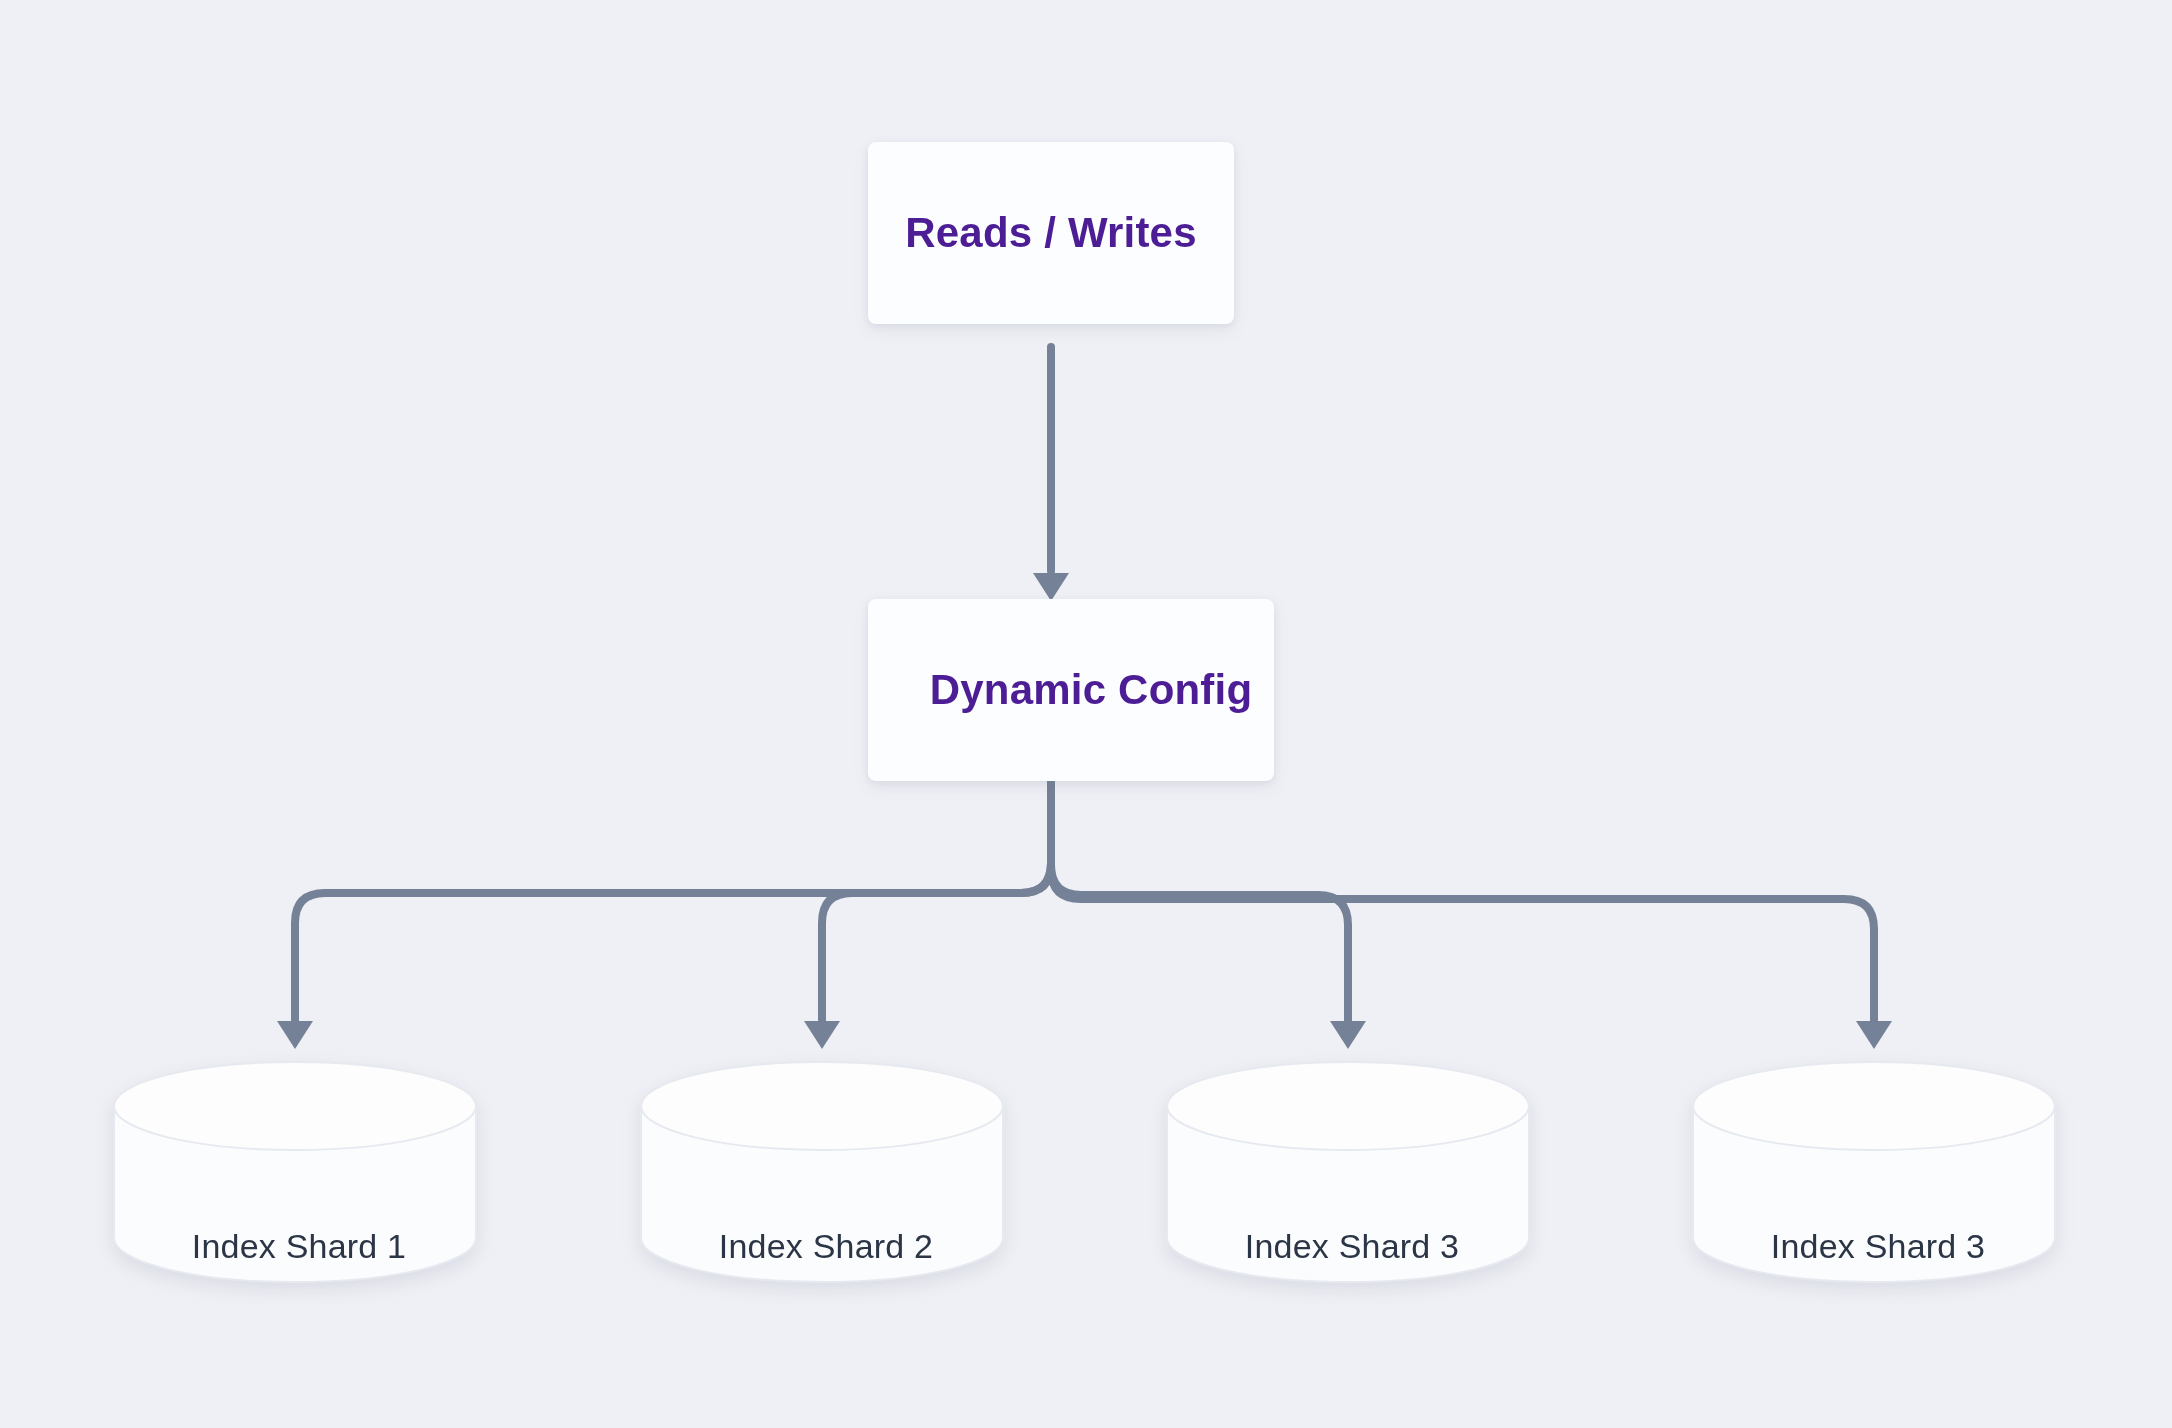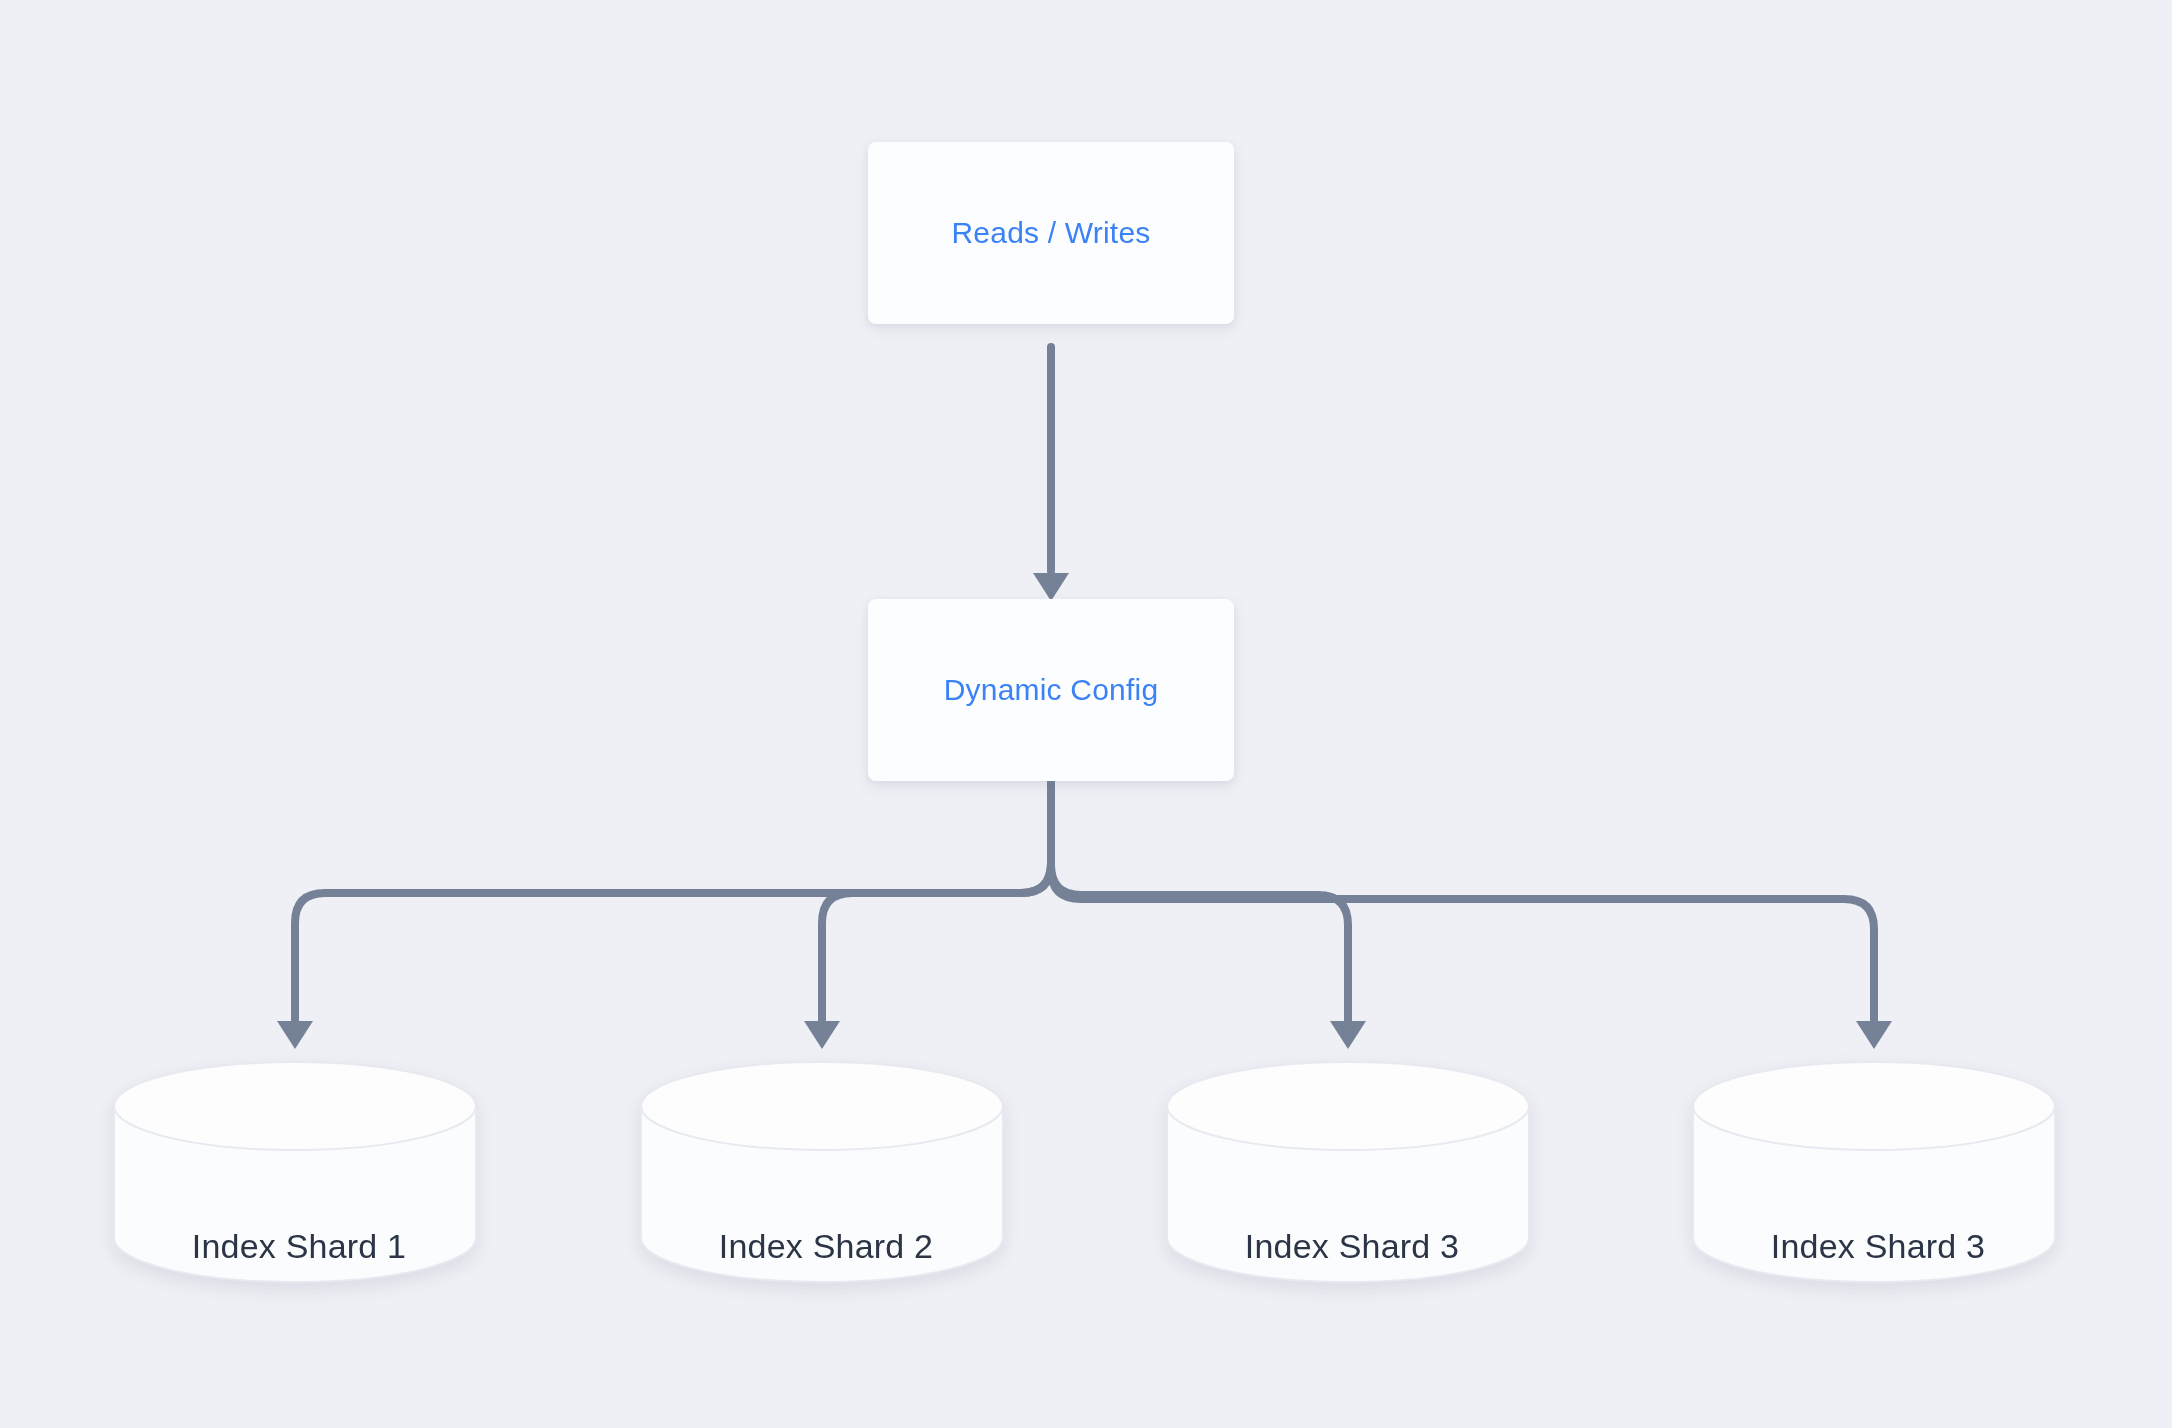--- a/index.html
+++ b/index.html
@@ -37,23 +37,23 @@
     width: 366px;
     height: 182px;
     background: #fcfdfe;
     border-radius: 8px;
     box-shadow: 0 2px 6px rgba(110,120,150,0.10), 0 6px 16px rgba(110,120,150,0.10);
     display: flex;
     align-items: center;
     justify-content: center;
   }
   .node-label {
-    color: #3b82f6;
-    font-size: 30px;
-    font-weight: 400;
+    color: #4c1d95;
+    font-size: 42px;
+    font-weight: 700;
     letter-spacing: 0.2px;
     white-space: nowrap;
   }
   .cylinder {
     position: absolute;
     width: 366px;
     height: 224px;
   }
   .cylinder svg {
     position: absolute;
@@ -106,21 +106,21 @@
     <g>
       <path class="edge-path" d="M1051,781 L1051,869 Q1051,899 1081,899 L1844,899 Q1874,899 1874,929 L1874,1020"></path>
       <path class="arrowhead" d="M1874,1049 L1856,1021 L1892,1021 Z"></path>
     </g>
   </svg>
 
   <div class="node-box" style="left:868px; top:142px;">
     <span class="node-label">Reads / Writes</span>
   </div>
 
-  <div class="node-box" style="left:868px; top:599px;">
+  <div class="node-box" style="left:868px; top:599px;padding-left:40px;">
     <span class="node-label">Dynamic Config</span>
   </div>
 
   <div class="cylinder" style="left:112px; top:1060px;">
     <svg width="366" height="224" viewBox="0 0 366 224">
       <path class="cyl-body" d="M2,46 L2,178 A181,44 0 0 0 364,178 L364,46"></path>
       <ellipse class="cyl-top" cx="183" cy="46" rx="181" ry="44"></ellipse>
     </svg>
     <div class="cyl-label">Index Shard 1</div>
   </div>

